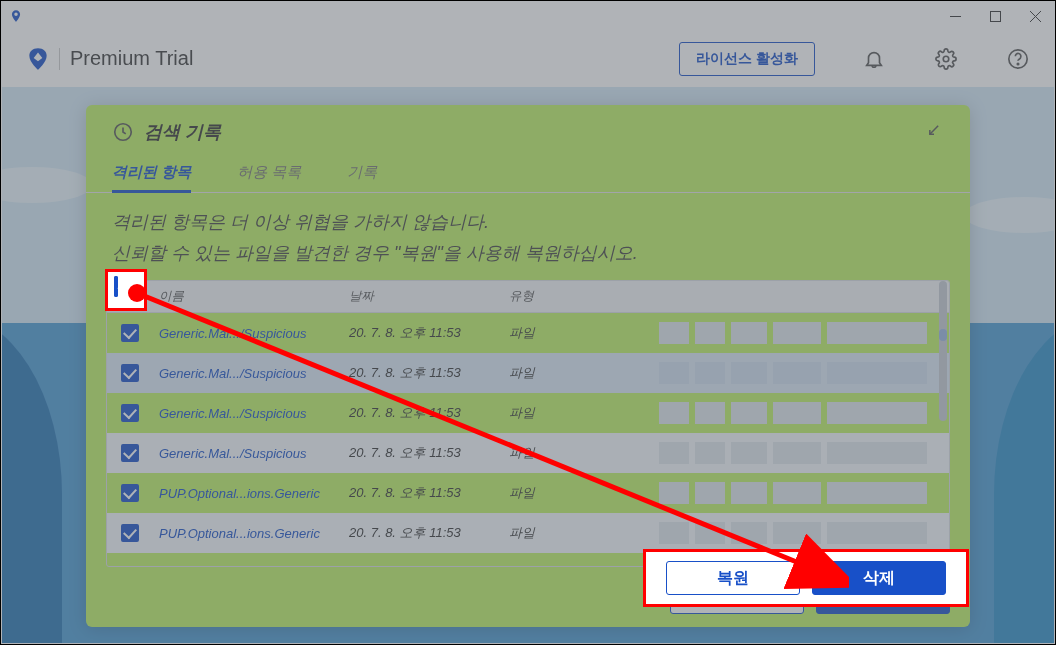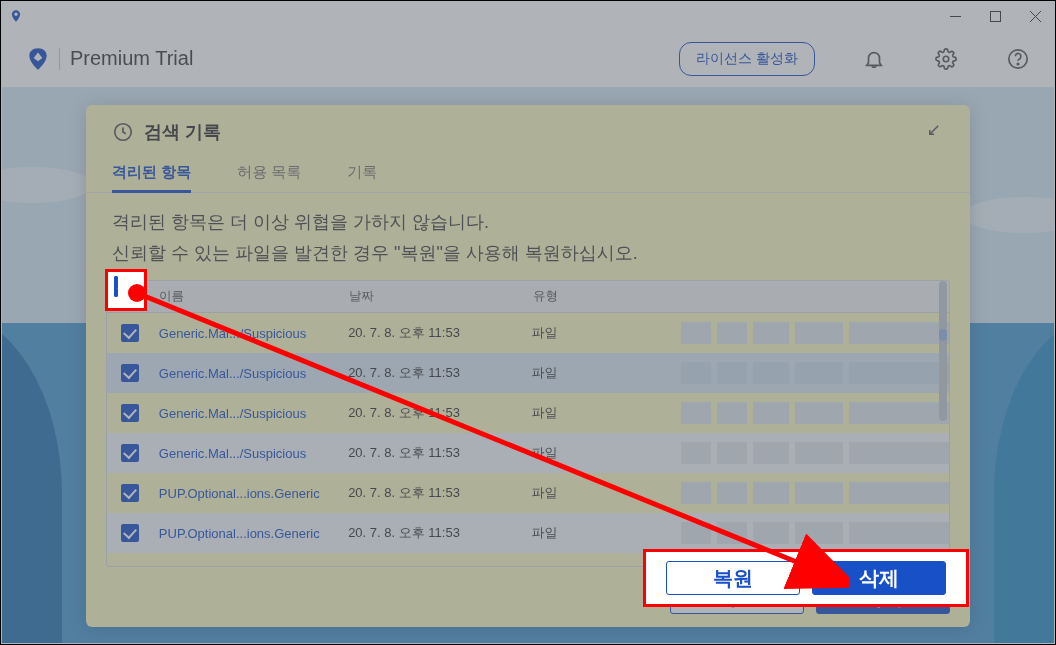--- a/index.html
+++ b/index.html
@@ -12,55 +12,55 @@
   .titlebar .win-controls div { width: 40px; height: 30px; display: flex; align-items: center; justify-content: center; color: #333; }
   .titlebar .win-controls svg { width: 11px; height: 11px; }
 
   
   .header { height: 55px; display: flex; align-items: center; padding: 0 24px; gap: 24px; }
   .header .brand { display: flex; align-items: center; }
   .header .brand-logo { width: 26px; height: 26px; margin-right: 8px; }
   .header .divider-v { width: 1px; height: 22px; background: #ccc; margin-right: 10px; }
   .header .product { font-size: 20px; color: #3a3a3a; }
   .header .spacer { flex: 1; }
-  .header .activate-btn { border: 1.5px solid #1850c8; color: #1850c8; background: #fff; padding: 7px 16px; border-radius: 12px; font-size: 14px; font-weight: 400; }
+  .header .activate-btn { border: 1.5px solid #1850c8; color: #1850c8; background: #fff; padding: 7px 16px; border-radius: 3px; font-size: 14px; font-weight: 700; }
   .header .icon-btn { width: 26px; height: 26px; margin-left: 22px; color: #555; display: flex; align-items: center; justify-content: center; cursor: pointer; }
   .header .icon-btn svg { width: 22px; height: 22px; }
 
   
   .main-area { position: absolute; left: 1px; right: 1px; top: 86px; bottom: 1px; background: #d3e8f6; overflow: hidden; }
   .cloud { position: absolute; background: #e8f4fb; border-radius: 50%; }
   .cloud.c1 { width: 120px; height: 36px; left: -30px; top: 80px; }
   .cloud.c2 { width: 120px; height: 36px; right: -30px; top: 110px; }
   .hill { position: absolute; bottom: 0; height: 330px; width: 170px; background: #2675b3; border-top-right-radius: 200px 320px; border-top-left-radius: 100px 160px; }
   .hill.left { left: -110px; }
   .hill.right { right: -110px; background: #2d8fc7; transform: scaleX(-1); }
   .sea { position: absolute; left: 0; right: 0; bottom: 0; height: 320px; background: #4a9bd3; }
 
   
-  .panel { position: absolute; left: 84px; right: 84px; top: 18px; bottom: 16px; background: #fef9c3; border-radius: 6px; box-shadow: 0 2px 18px rgba(0,0,0,.18); display: flex; flex-direction: column; }
+  .panel { position: absolute; left: 84px; right: 84px; top: 18px; bottom: 16px; background: #bef264; border-radius: 6px; box-shadow: 0 2px 18px rgba(0,0,0,.18); display: flex; flex-direction: column; font-style: italic; }
   .panel-head { height: 54px; display: flex; align-items: center; padding: 0 26px; }
   .panel-head .title-wrap { display: flex; align-items: center; font-size: 18px; color: #333; font-weight: 600; }
   .panel-head .history-icon { width: 22px; height: 22px; margin-right: 10px; color:#555; }
   .panel-head .collapse-icon { margin-left: auto; color: #555; }
   .panel-head .collapse-icon svg { width: 20px; height: 20px; }
 
   .tabs { display: flex; padding: 0 26px; gap: 46px; border-bottom: 1px solid #e4e4e4; }
   .tab { padding: 4px 0 10px; font-size: 15px; color: #777; position: relative; }
   .tab.active { color: #1850c8; font-weight: 700; }
   .tab.active::after { content: ""; position: absolute; left: 0; right: 0; bottom: -1px; height: 3px; background: #1850c8; }
 
   .desc { padding: 14px 26px 12px; font-size: 18px; color: #444; line-height: 1.7; }
 
   .table-wrap { margin: 0 20px; border: 1px solid #d9dde2; border-radius: 3px; flex: 1; min-height: 0; position: relative; overflow: hidden; }
   .thead { height: 32px; background: #f2f4f6; display: flex; align-items: center; font-size: 12.5px; color: #555; border-bottom: 1px solid #d9dde2; }
   .col-check { width: 46px; display: flex; align-items: center; justify-content: center; }
   .col-name { width: 196px; padding-left: 6px; }
   .col-date { width: 160px; }
-  .col-type { width: 150px; margin-left: 24px; }
+  .col-type { width: 150px; }
   .col-loc  { flex: 1; }
   .tbody { position: relative; height: calc(100% - 32px); overflow-y: auto; }
   .row { height: 40px; display: flex; align-items: center; font-size: 13px; color: #333; }
   .row.alt { background: #f3f7fb; }
   .row .col-name { color: #1850c8; }
   .row .col-loc .blur { display:flex; gap:6px; }
   .row .col-loc .blur span { display:block; height:22px; background:#dfe6ec; }
   .row .col-loc .blur span:nth-child(1){width:30px}
   .row .col-loc .blur span:nth-child(2){width:30px}
   .row .col-loc .blur span:nth-child(3){width:36px}
@@ -72,21 +72,21 @@
 
   .chk { width: 18px; height: 18px; border: 2px solid #1850c8; border-radius: 2px; position: relative; background:#1850c8; }
   .chk::after { content:""; position:absolute; left:3px; top:0px; width:6px; height:10px; border:solid #fff; border-width:0 2.5px 2.5px 0; transform:rotate(42deg); }
 
   .scrollbar { position:absolute; right:2px; top:0; bottom:0; width:8px; }
   .scrollbar .thumb { position:absolute; top:0; width:8px; height:140px; background:#c5ccd3; border-radius:4px; }
   .scrollbar .thumb2 { position:absolute; top:48px; width:8px; height:12px; background:#9ab7e3; border-radius:4px; }
 
   
   .panel-foot { height: 60px; display:flex; align-items:center; justify-content:flex-end; padding: 0 20px; gap: 12px; }
-  .btn { width: 134px; height: 34px; border-radius: 3px; font-size: 20px; font-weight:600; display:flex; align-items:center; justify-content:center; cursor:pointer; }
+  .btn { width: 134px; height: 34px; border-radius: 3px; font-size: 16px; font-weight:600; display:flex; align-items:center; justify-content:center; cursor:pointer; }
   .btn.restore { border:1.5px solid #1850c8; color:#1850c8; background:#fff; }
   .btn.delete  { border:1.5px solid #1850c8; background:#1850c8; color:#fff; }
 
   
   .dim { position:absolute; inset:0; background:rgba(90,96,104,.48); pointer-events:none; }
 
   
   .hl { position:absolute; background:#fff; border:3px solid #ff0000; }
   .hl.all-chk { left:104px; top:268px; width:42px; height:42px; padding:6px; }
   .hl.all-chk .chk { width:22px; height:22px; }

